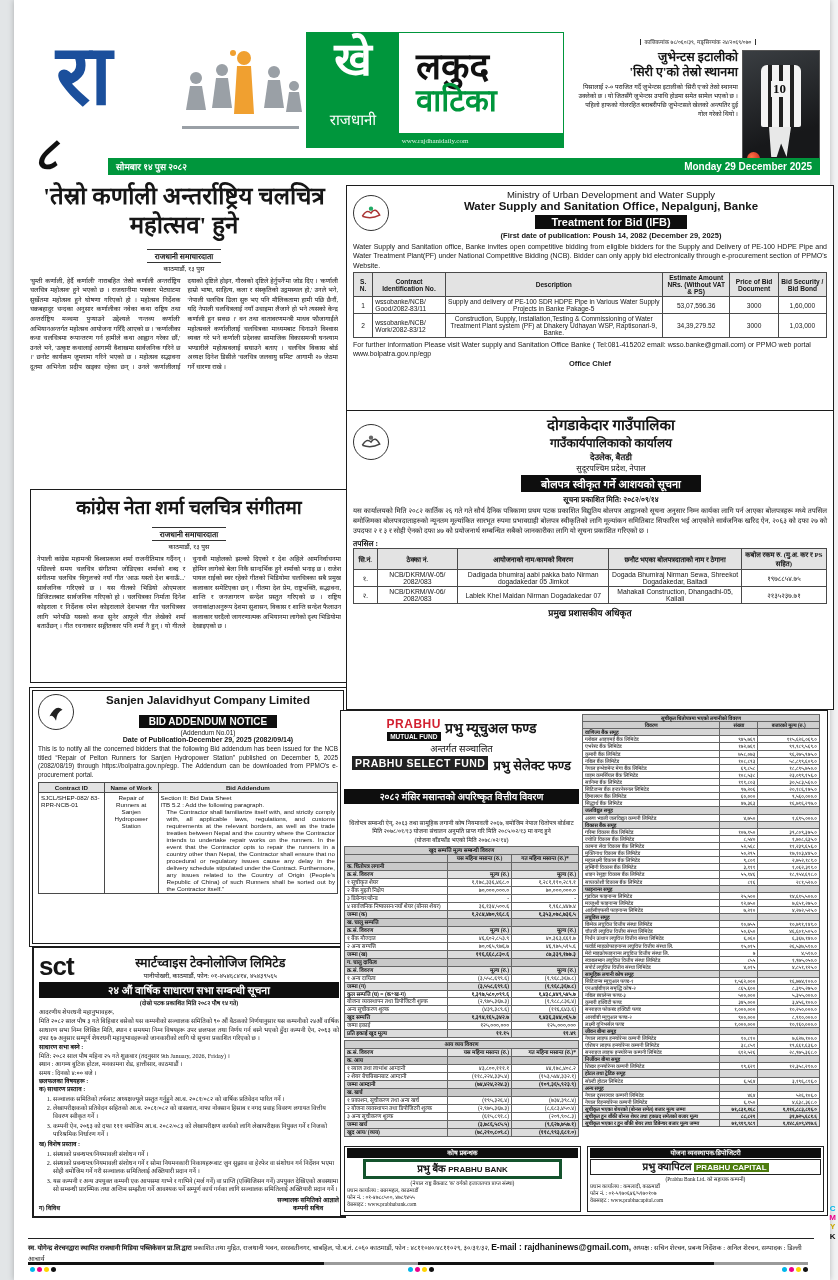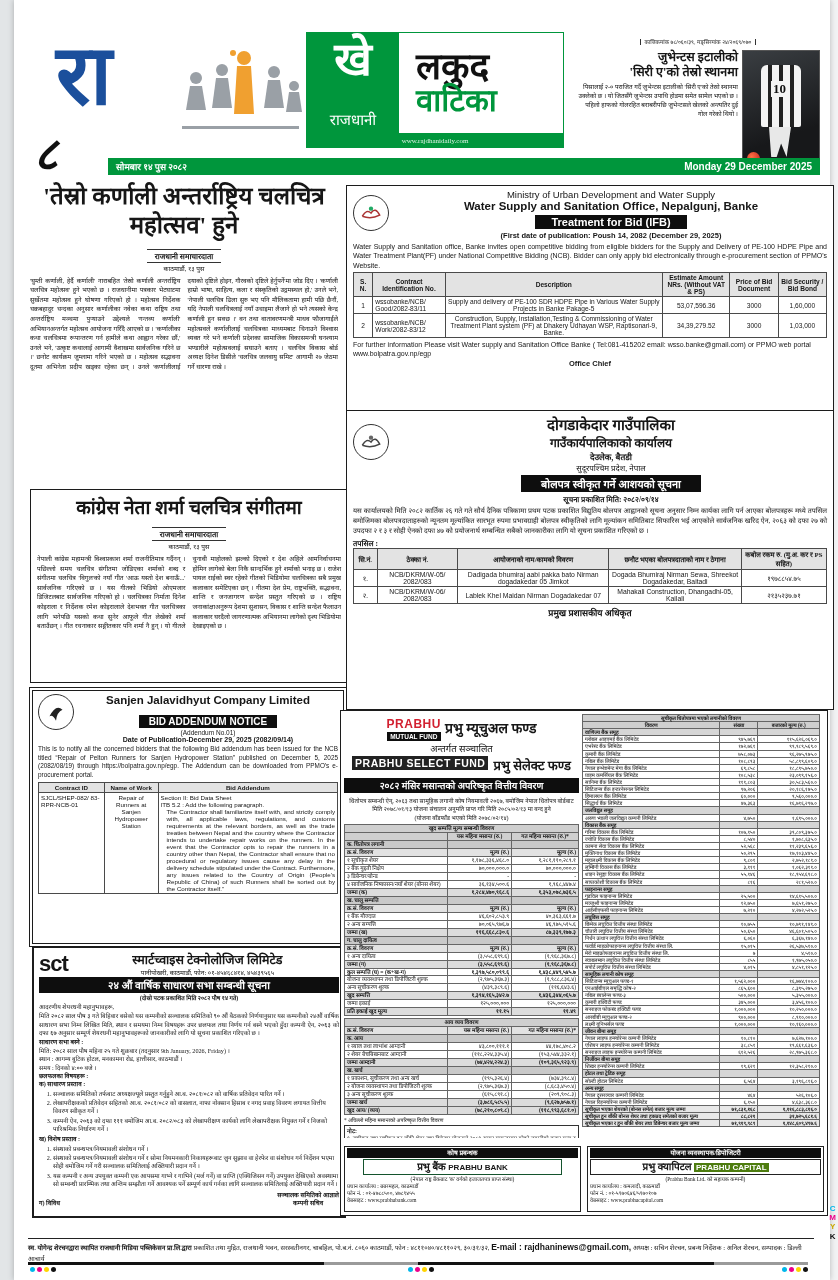--- a/index.html
+++ b/index.html
@@ -183,21 +183,21 @@
           <div>ITB 5.2 : Add the following paragraph.</div>
           <div class="just" style="padding-left:6px">The Contractor shall familiarize itself with, and strictly comply with, all applicable laws, regulations, and customs requirements at the relevant borders, as well as the trade treaties between Nepal and the country where the Contractor intends to undertake repair works on the runners. In the event that the Contractor opts to repair the runners in a country other than Nepal, the Contractor shall ensure that no procedural or regulatory issues cause any delay in the delivery schedule stipulated under the Contract. Furthermore, any issues related to the Country of Origin (People's Republic of China) of such Runners shall be sorted out by the Contractor itself.”</div>
         </td>
       </tr>
     </tbody>
   </table>
 </div>
 
 <div class="abs box np" style="left:32px;top:946px;width:300px;height:262px;padding:3px 5px;overflow:hidden;border-width:2px">
   <div style="display:flex;align-items:center;gap:8px">
-    <span class="en" style="font-size:22px;font-weight:bold;letter-spacing:-1px">sct</span>
+    <span class="en" style="font-size:26px;font-weight:bold;letter-spacing:-1px">sct</span>
     <div style="flex:1;text-align:center">
       <div style="font-size:12.5px;font-weight:bold">स्मार्टच्वाइस टेक्नोलोजिज लिमिटेड</div>
       <div style="font-size:6.5px">पानीपोखरी, काठमाडौं, फोन: ०१-४५४६८४१४, ४५४३९५६५</div>
     </div>
   </div>
   <div class="blk-bar np" style="font-size:10.5px;padding:1px 0">२४ औं वार्षिक साधारण सभा सम्बन्धी सूचना</div>
   <div class="center" style="font-size:6px;font-weight:bold;margin:1px 0">(दोस्रो पटक प्रकाशित मिति २०८२ पौष १४ गते)</div>
   <div style="font-size:6.2px;line-height:1.35">
     <div>आदरणीय शेयरधनी महानुभावहरू,</div>
     <p class="just" style="margin:1px 0">मिति २०८२ साल पौष ३ गते बिहिबार बसेको यस कम्पनीको सञ्चालक समितिको ९० औं बैठकको निर्णयानुसार यस कम्पनीको २४औं वार्षिक साधारण सभा निम्न लिखित मिति, स्थान र समयमा निम्न विषयहरू उपर छलफल तथा निर्णय गर्न बस्ने भएको हुँदा कम्पनी ऐन, २०६३ को दफा ६७ अनुसार सम्पूर्ण शेयरधनी महानुभावहरूको जानकारीको लागि यो सूचना प्रकाशित गरिएको छ ।</p>
@@ -341,21 +341,21 @@
         <span class="brandword en" style="color:#d22030">PRABHU</span>
         <div class="logo-pill en">MUTUAL FUND</div>
       </div>
       <div style="font-size:14px;font-weight:bold">प्रभु म्यूचुअल फण्ड</div>
     </div>
     <div class="center" style="font-size:9.5px;margin:1px 0">अन्तर्गत सञ्चालित</div>
     <div style="display:flex;align-items:flex-start;gap:5px;justify-content:center">
       <span class="brandword en" style="font-size:10.5px;background:#222;color:#fff;padding:1px 3px">PRABHU SELECT FUND</span>
       <span style="font-size:13px;font-weight:bold">प्रभु सेलेक्ट फण्ड</span>
     </div>
-    <div class="blk-bar np" style="font-size:9.5px;margin:4px 0;padding:1px 0">२०८२ मंसिर मसान्तको अपरिष्कृत वित्तीय विवरण</div>
+    <div class="blk-bar np" style="font-size:9.5px;margin:15px 0;padding:1px 0">२०८२ मंसिर मसान्तको अपरिष्कृत वित्तीय विवरण</div>
     <div class="center" style="font-size:6px;line-height:1.4">धितोपत्र सम्बन्धी ऐन्, २०६३ तथा सामूहिक लगानी कोष नियमावली २०६७, बमोजिम नेपाल धितोपत्र बोर्डबाट मिति २०७८/०१/१३ योजना संचालन अनुमति प्राप्त गरि मिति २०८५/०२/१३ मा बन्द हुने</div>
     <div class="center" style="font-size:6px">(योजना बाँडफाँड भएको मिति २०७८/०२/१४)</div>
     <table class="ftab" style="margin-top:2px">
       <thead>
         <tr>
             <th colspan="3">खुद सम्पत्ति मूल्य सम्बन्धी विवरण</th>
           </tr>
         <tr>
           <th style="width:44%"></th>
           <th>यस महिना मसान्त (रु.)</th>
@@ -931,21 +931,21 @@
             <td class="num">७१,९१९,९८९</td>
             <td class="num">१,१४८,६०९,४९७.६</td>
           </tr>
         </tbody>
     </table>
   </div>
 
   <div class="abs" style="left:3px;right:3px;bottom:3px;height:66px;display:flex;gap:6px">
     <div class="lbox">
       <div class="logo-pill np">कोष प्रबन्धक</div>
-      <div class="center" style="font-size:10px;font-weight:bold;border:1px solid #14532d;margin:1px 16px">
+      <div class="center" style="font-size:10px;font-weight:bold;border:3px solid #14532d;margin:1px 16px">
         <span>प्रभु बैंक</span>
         <span class="en" style="font-size:8px">PRABHU BANK</span>
       </div>
       <div class="center">(नेपाल राष्ट्र बैंकबाट 'क' वर्गको इजाजतपत्र प्राप्त संस्था)</div>
       <div>प्रधान कार्यालय : बबरमहल, काठमाडौं</div>
       <div>फोन नं. : ०१-४७८८५००, ४७८९४५५</div>
       <div>वेबसाइट : www.prabhubank.com</div>
     </div>
     <div class="lbox">
       <div class="logo-pill np">योजना व्यवस्थापक/डिपोजिटरी</div>

